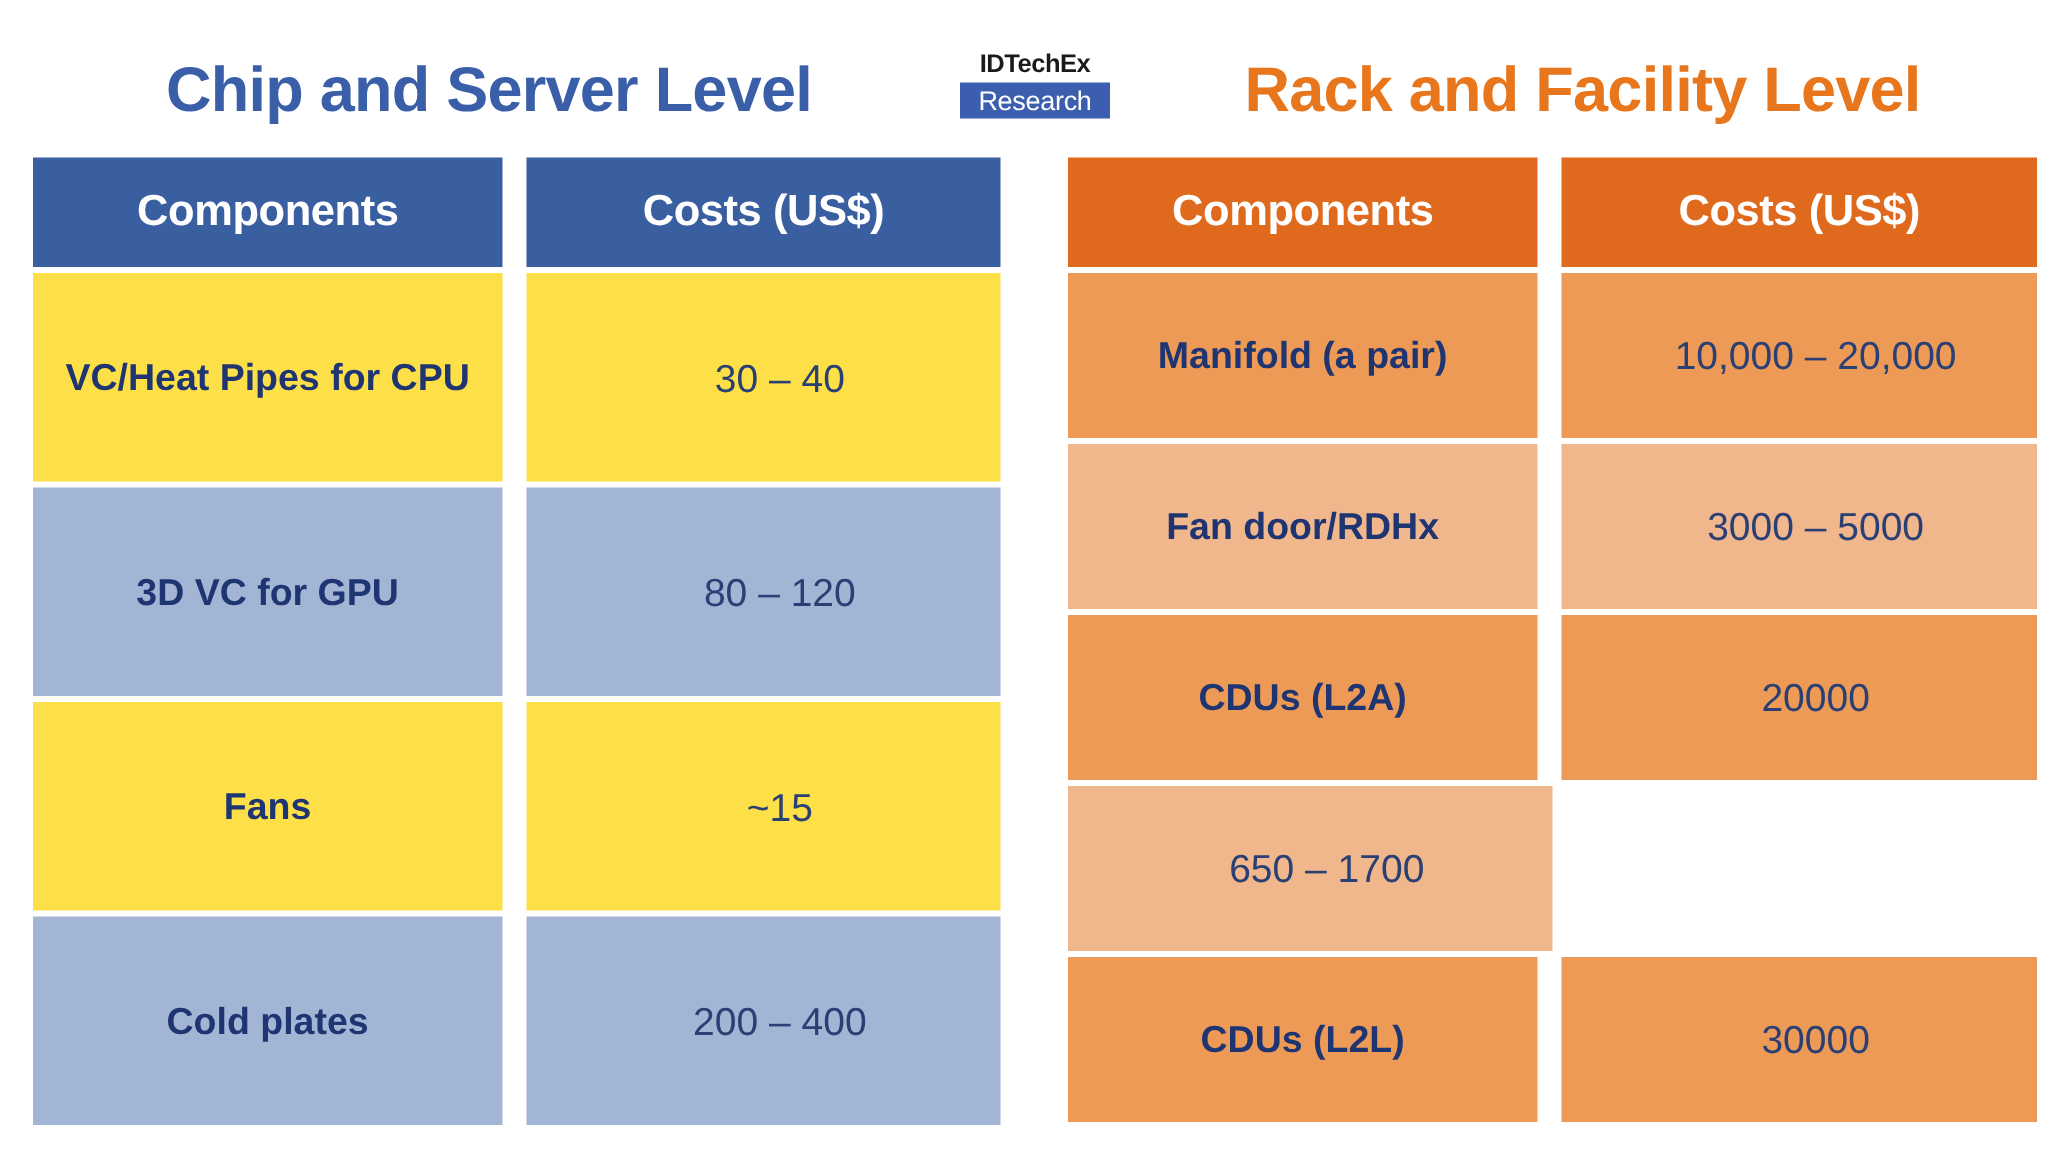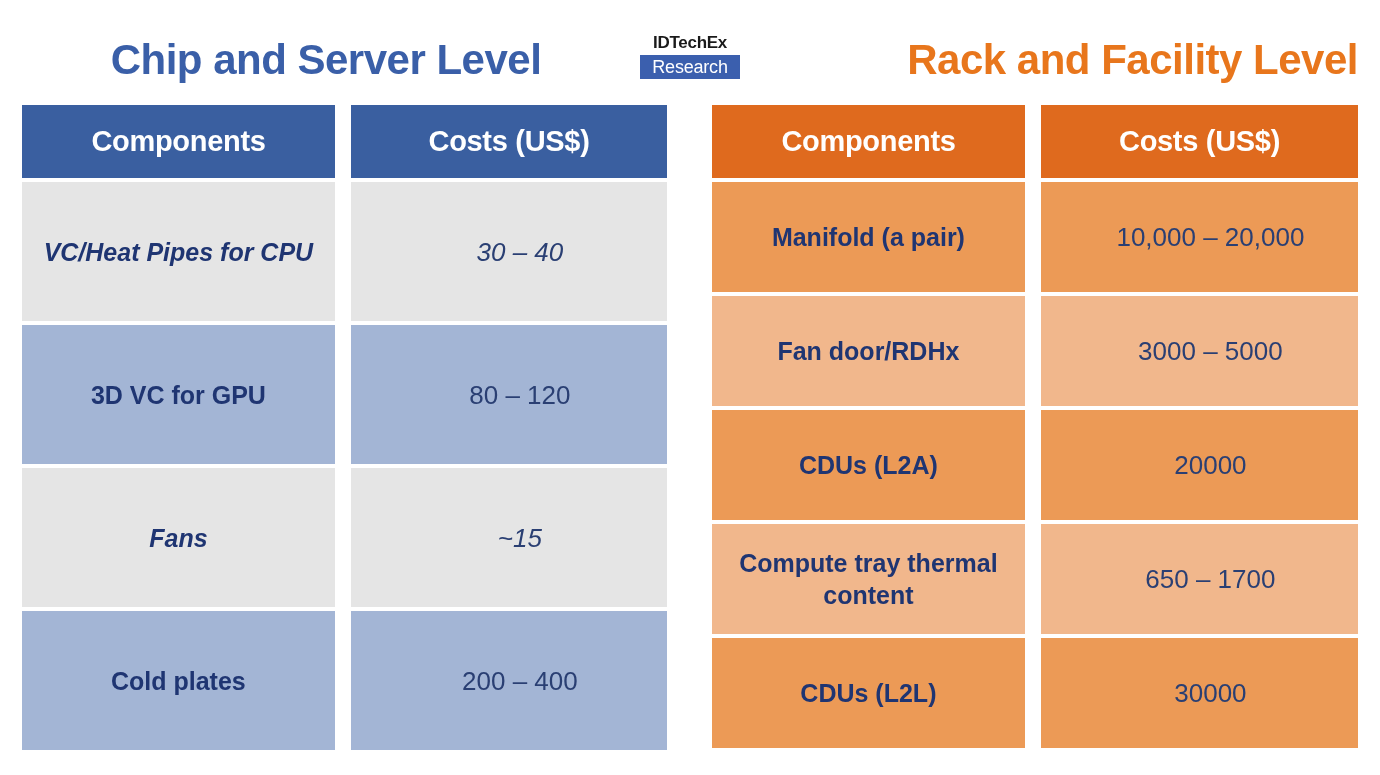--- a/index.html
+++ b/index.html
@@ -31,21 +31,21 @@
   }
   #title-left {
     left: 22px;
     width: 608px;
     text-align: center;
     color: #3A5FA8;
   }
   #title-right {
     left: 752px;
     width: 606px;
-    text-align: right;
+    text-align: center;
     color: #E8761C;
   }
 
   
   #logo {
     position: absolute;
     left: 640px;
     top: 33px;
     width: 100px;
     text-align: center;
@@ -117,21 +117,21 @@
   }
   .drow .c-cost {
     font-size: 26px;
     font-weight: normal;
     color: #2A3F73;
     line-height: 32px;
     padding-left: 32px;
   }
 
   
-  #tbl-left .drow.shade-a .cell { background: #e5e5e5; font-style: italic; }
+  #tbl-left .drow.shade-a .cell { background: #fde047; }
   #tbl-left .drow.shade-b .cell { background: #A3B5D5; }
 
   
   #tbl-right .drow.shade-a .cell { background: #EC9A56; }
   #tbl-right .drow.shade-b .cell { background: #F1B78C; text-align: center; }
 
   
   #tbl-left  .drow { height: 139px; }
   #tbl-right .drow { height: 110px; }
 </style>
@@ -191,21 +191,20 @@
       <div class="cell c-name">Fan door/RDHx</div>
       <div class="cell c-cost">3000 – 5000</div>
     </div>
 
     <div class="trow drow shade-a">
       <div class="cell c-name">CDUs (L2A)</div>
       <div class="cell c-cost">20000</div>
     </div>
 
     <div class="trow drow shade-b">
-      <div class="cell c-name">Compute tray thermal content</div>
       <div class="cell c-cost">650 – 1700</div>
     </div>
 
     <div class="trow drow shade-a">
       <div class="cell c-name">CDUs (L2L)</div>
       <div class="cell c-cost">30000</div>
     </div>
   </div>
 
 </div>

